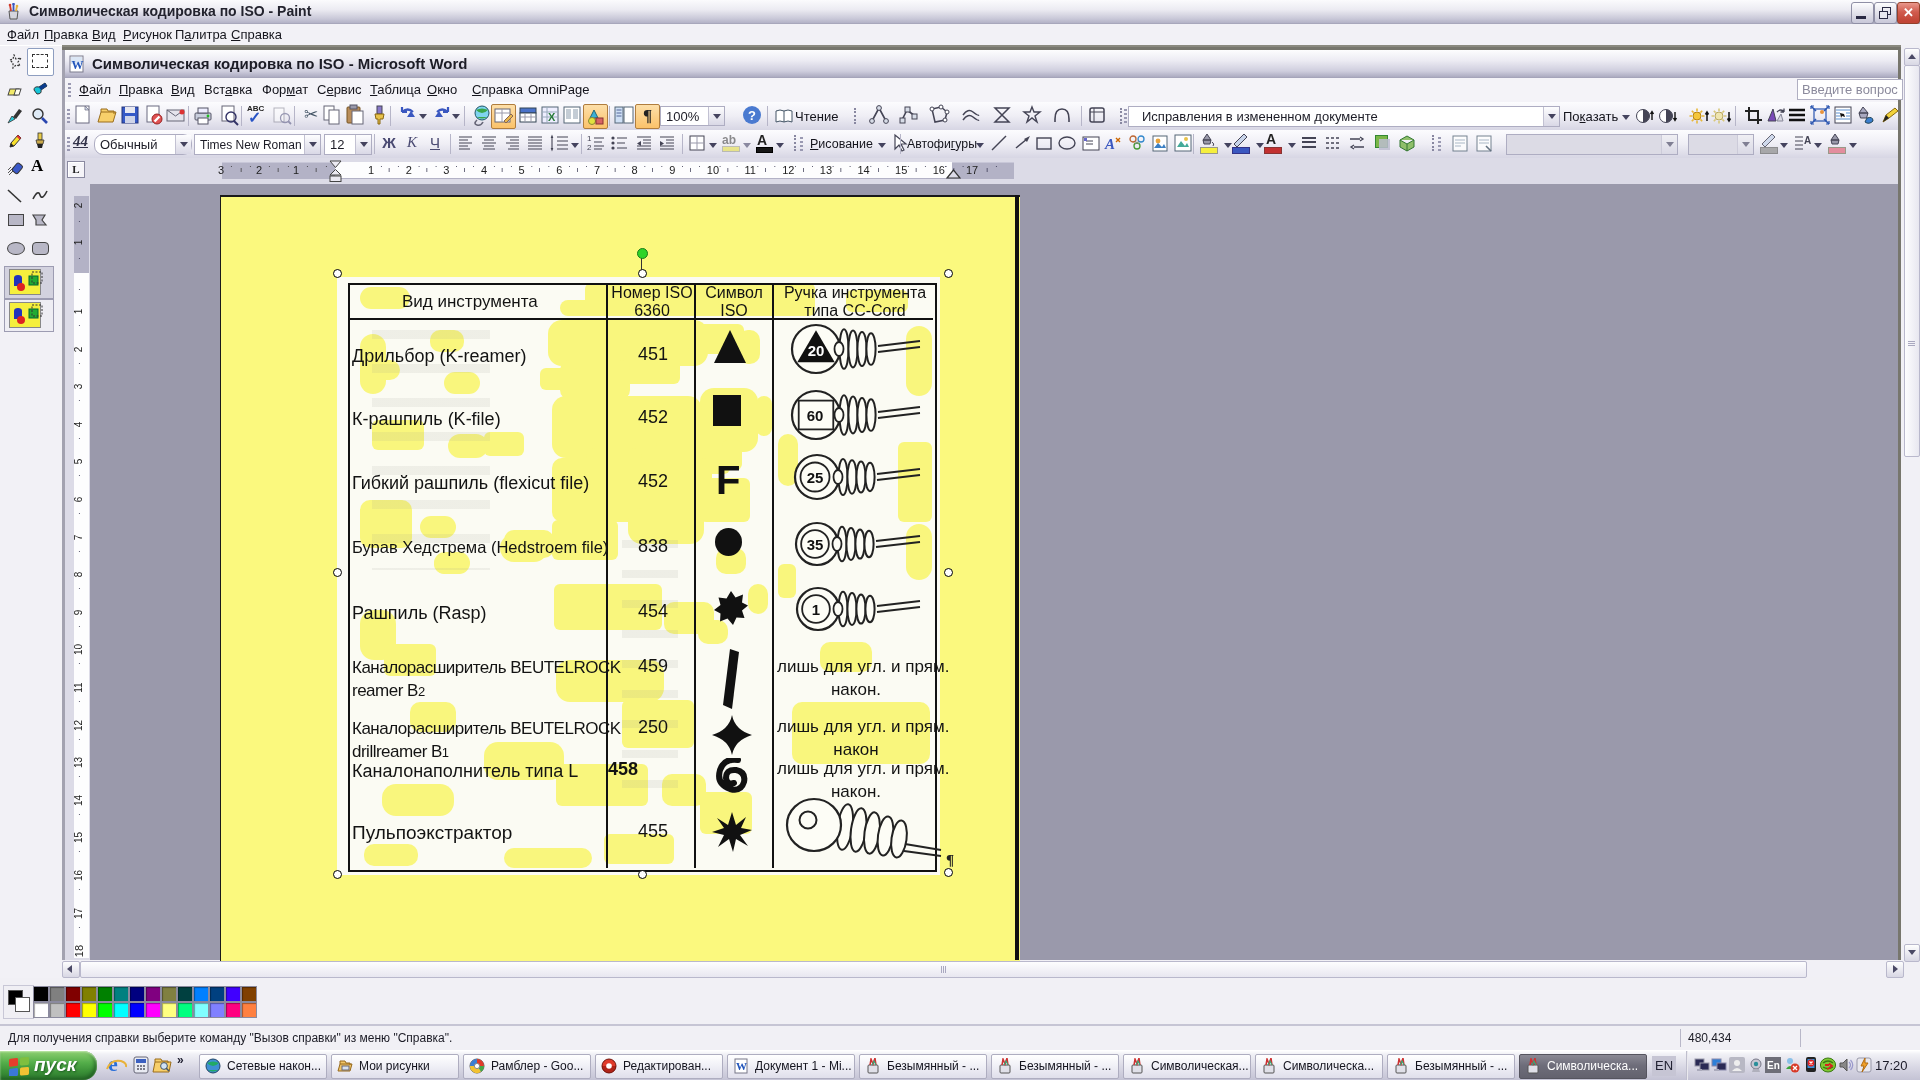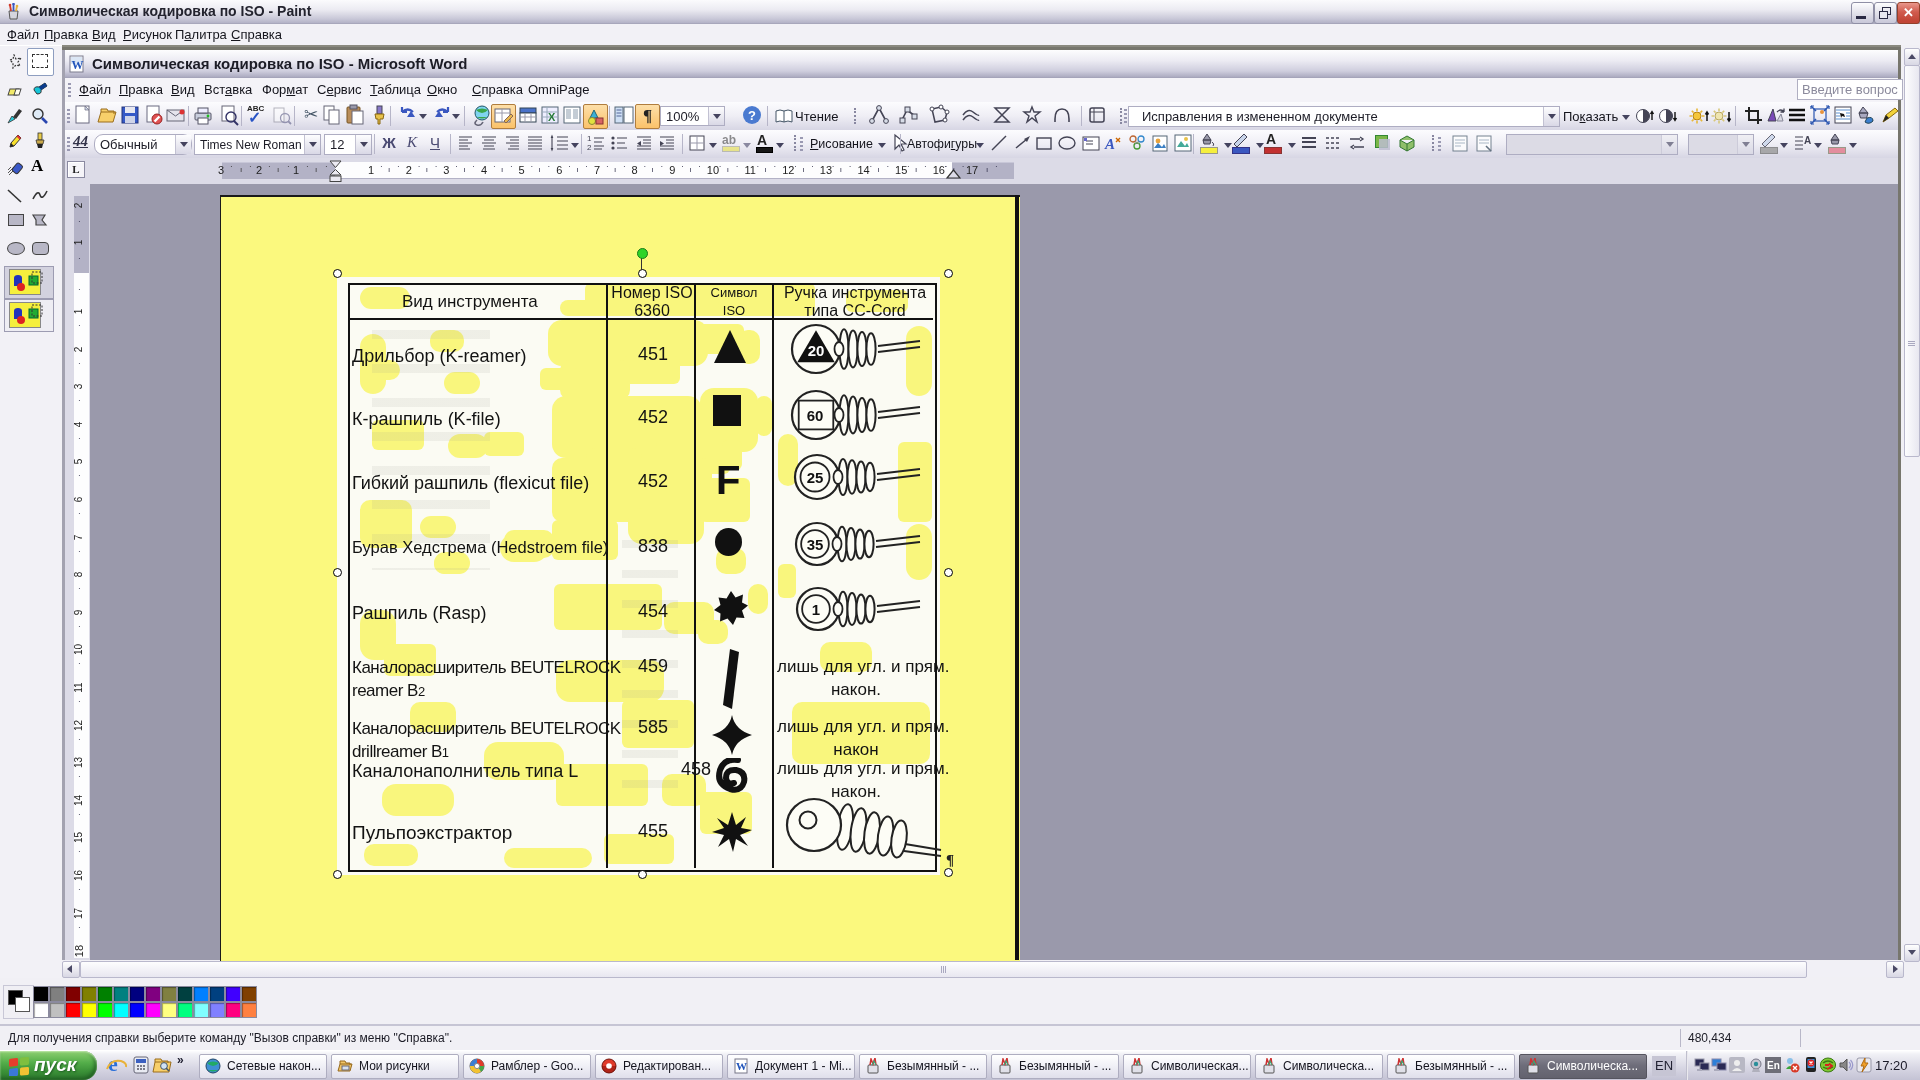--- a/index.html
+++ b/index.html
@@ -774,39 +774,39 @@
 <div class="a" style="left:622px;top:540px;width:56px;height:258px;background:repeating-linear-gradient(180deg,rgba(150,150,140,.13) 0 8px,transparent 8px 30px);"></div>
 
 <div class="a" style="left:348px;top:283px;width:585px;height:585px;border:2px solid #111;"></div>
 <div class="a" style="left:348px;top:318px;width:585px;height:2px;background:#111;"></div>
 <div class="a" style="left:606px;top:283px;width:2px;height:585px;background:#111;"></div>
 <div class="a" style="left:694px;top:283px;width:2px;height:585px;background:#111;"></div>
 <div class="a" style="left:772px;top:283px;width:2px;height:585px;background:#111;"></div>
 
 <div class="trow" style="left:402px;top:292px;font-size:17px;">Вид инструмента</div>
 <div class="trow" style="left:610px;top:284px;width:84px;text-align:center;line-height:18px;font-size:16px;">Номер ISO<br>6360</div>
-<div class="trow" style="left:696px;top:284px;width:76px;text-align:center;line-height:18px;font-size:13px;">Символ<br>ISO</div>
+<div class="trow" style="left:696px;top:284px;width:76px;text-align:center;line-height:18px;font-size:16px;">Символ<br>ISO</div>
 <div class="trow" style="left:778px;top:284px;width:154px;text-align:center;line-height:18px;font-size:16px;">Ручка инструмента<br>типа CC-Cord</div>
 
 <div class="trow" style="left:352px;top:346px;">Дрильбор (K-reamer)</div>
 <div class="trow" style="left:613px;top:344px;width:80px;text-align:center;">451</div>
 <div class="trow" style="left:352px;top:409px;">К-рашпиль (K-file)</div>
 <div class="trow" style="left:613px;top:407px;width:80px;text-align:center;">452</div>
 <div class="trow" style="left:352px;top:473px;">Гибкий рашпиль (flexicut file)</div>
 <div class="trow" style="left:613px;top:471px;width:80px;text-align:center;">452</div>
 <div class="trow" style="left:352px;top:538px;font-size:16.5px;">Бурав Хедстрема (Hedstroem file)</div>
 <div class="trow" style="left:613px;top:536px;width:80px;text-align:center;">838</div>
 <div class="trow" style="left:352px;top:603px;">Рашпиль (Rasp)</div>
 <div class="trow" style="left:613px;top:601px;width:80px;text-align:center;">454</div>
 <div class="trow" style="left:352px;top:656px;line-height:23px;font-size:17px;letter-spacing:-0.5px;">Каналорасширитель BEUTELROCK<br>reamer B<span style="font-size:13px;">2</span></div>
 <div class="trow" style="left:613px;top:656px;width:80px;text-align:center;">459</div>
 <div class="trow" style="left:352px;top:717px;line-height:23px;font-size:17px;letter-spacing:-0.5px;">Каналорасширитель BEUTELROCK<br>drillreamer B<span style="font-size:13px;">1</span></div>
-<div class="trow" style="left:613px;top:717px;width:80px;text-align:center;">585</div>
+<div class="trow" style="left:613px;top:717px;width:80px;text-align:center;">250</div>
 <div class="trow" style="left:352px;top:761px;">Каналонаполнитель типа L</div>
-<div class="trow" style="left:631px;top:759px;width:80px;text-align:right;">458</div>
+<div class="trow" style="left:608px;top:759px;width:80px;text-align:left;font-weight:bold;">458</div>
 <div class="trow" style="left:352px;top:822px;font-size:19px;">Пульпоэкстрактор</div>
 <div class="trow" style="left:613px;top:821px;width:80px;text-align:center;">455</div>
 
 <div class="trow" style="left:777px;top:655px;width:158px;text-align:center;font-size:17px;line-height:23px;">лишь для угл. и прям.<br>након.</div>
 <div class="trow" style="left:777px;top:715px;width:158px;text-align:center;font-size:17px;line-height:23px;">лишь для угл. и прям.<br>након</div>
 <div class="trow" style="left:777px;top:757px;width:158px;text-align:center;font-size:17px;line-height:23px;">лишь для угл. и прям.<br>након.</div>
 
 <svg class="a" style="left:714px;top:330px" width="32" height="33">
     <path d="M16 0 L32 33 L0 33 Z" fill="#111"></path>
   </svg>

